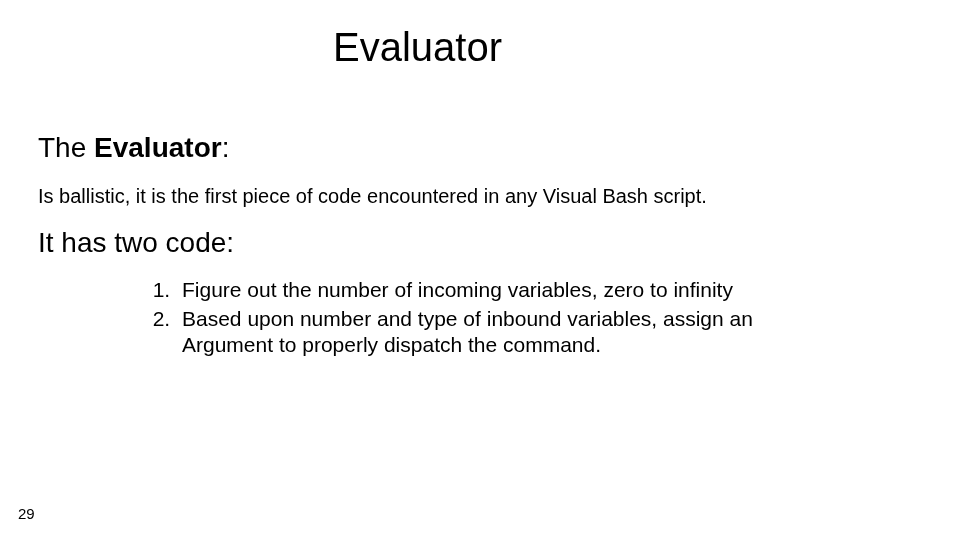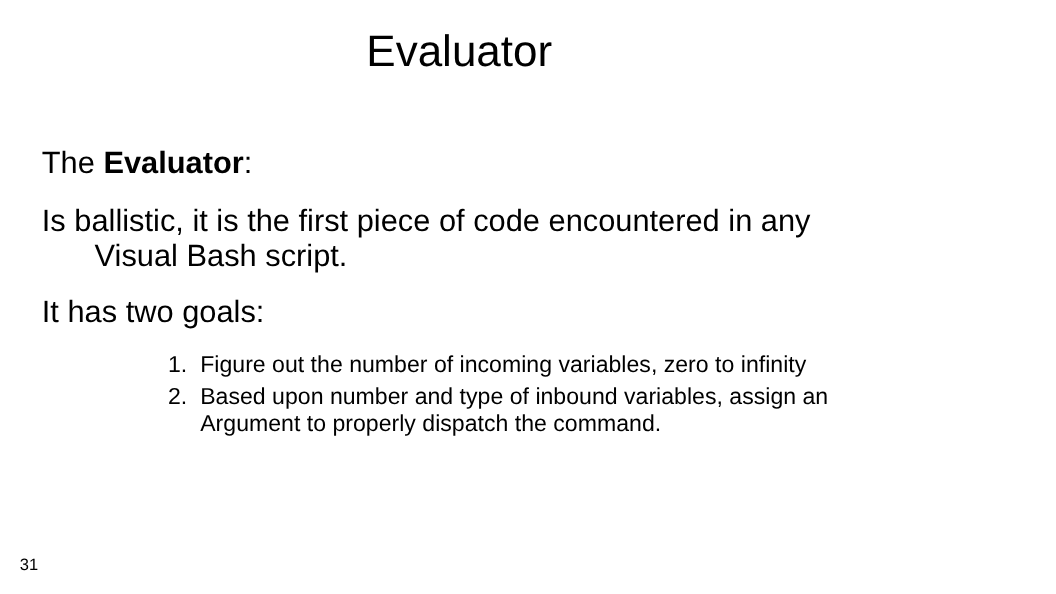--- a/index.html
+++ b/index.html
@@ -37,21 +37,21 @@
   .intro {
     font-size: 28px;
     line-height: 1.2;
     margin-bottom: 18px;
     margin-top: 21px;
   }
   .intro .bold {
     font-weight: 700;
   }
   .desc {
-    font-size: 28px;
+    font-size: 20px;
     line-height: 1.15;
     margin-bottom: 18px;
     padding-left: 0;
     text-indent: 0;
     margin-top: 20px;
   }
   .desc .hang {
     display: block;
     padding-left: 48px;
     text-indent: -48px;
@@ -89,24 +89,24 @@
   <div class="body">
 
     <div class="intro">
       <span>The </span><span class="bold">Evaluator</span><span>:</span>
     </div>
 
     <div class="desc">
       <span class="hang">Is ballistic, it is the first piece of code encountered in any Visual Bash script.</span>
     </div>
 
-    <div class="goals">It has two goals:</div>
+    <div class="goals">It has two code:</div>
 
     <ol class="steps">
       <li>Figure out the number of incoming variables, zero to infinity</li>
       <li>Based upon number and type of inbound variables, assign an Argument to properly dispatch the command.</li>
     </ol>
 
   </div>
 
-  <div class="pagenum">31</div>
+  <div class="pagenum">29</div>
 
 </div>
 
 </body></html>

